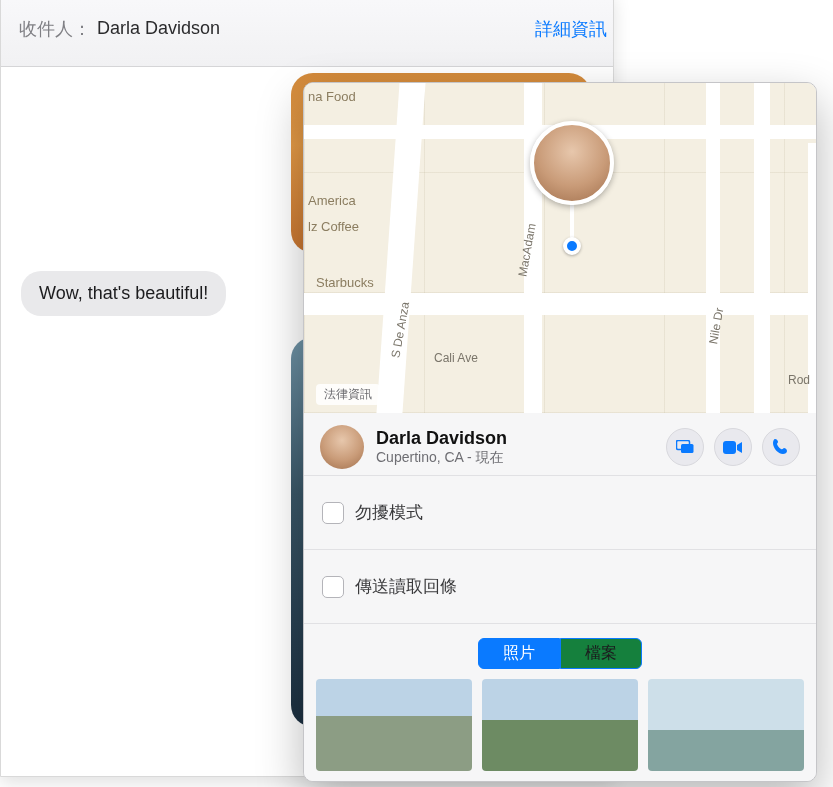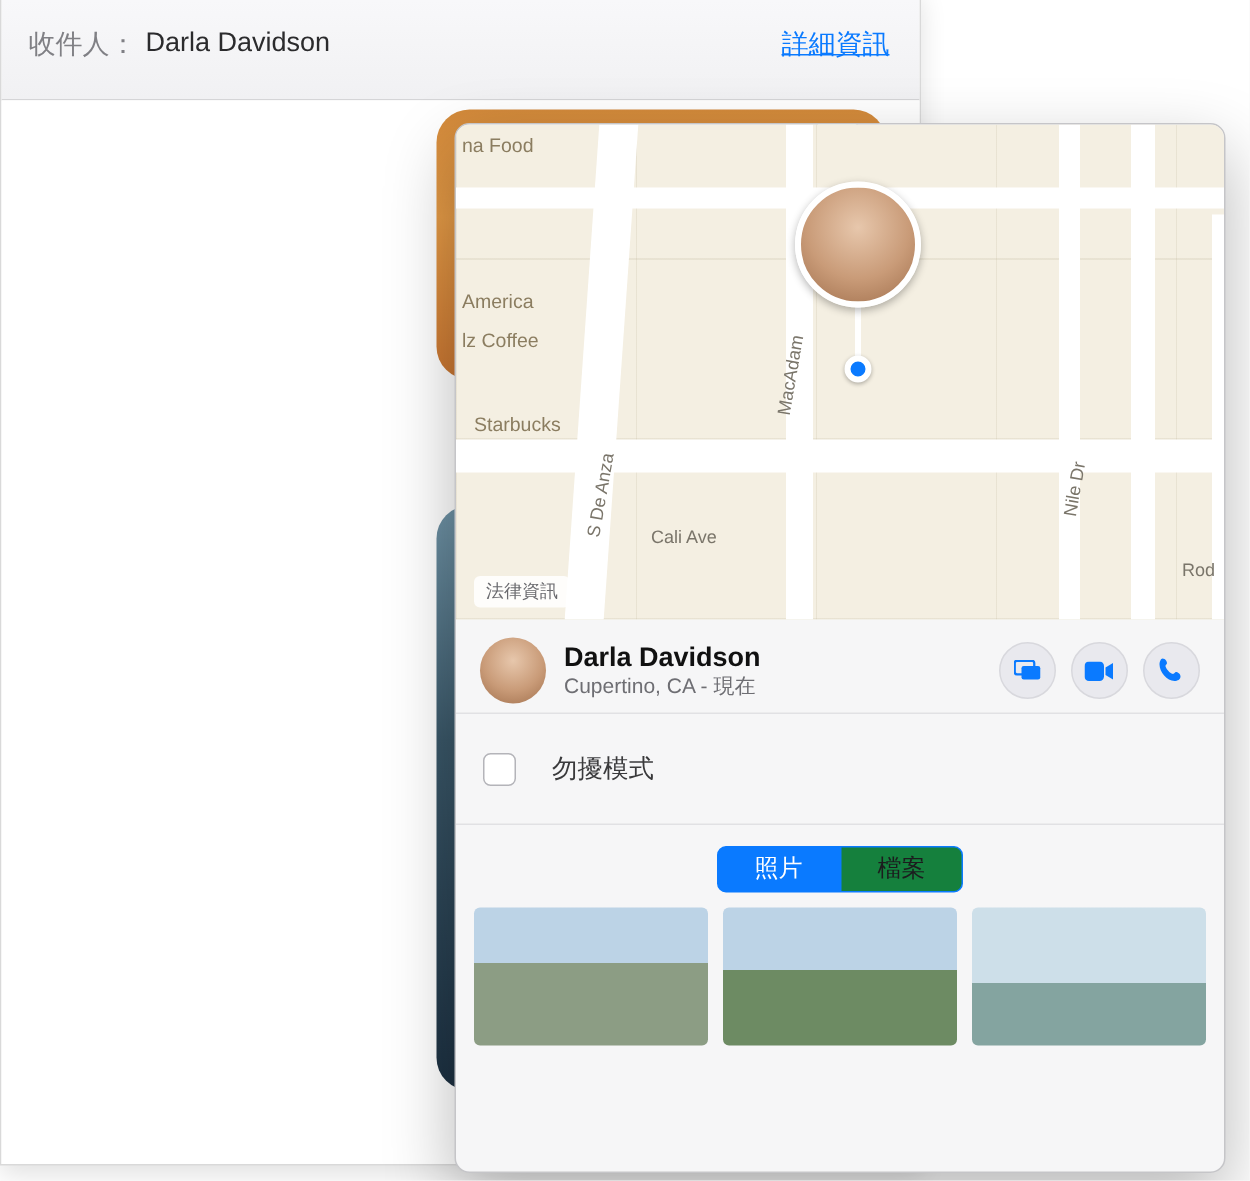--- a/index.html
+++ b/index.html
@@ -26,22 +26,22 @@
     background: linear-gradient(#f9f9fb, #f1f1f3);
     border-bottom: 1px solid #d5d5d7;
     display: flex; align-items: center;
     padding: 0 18px;
     border-top-right-radius: 10px;
     position: relative;
   }
   .chat-header .label { color: #808085; font-size: 18px; }
   .chat-header .name { color: #2b2b2d; font-size: 18px; margin-left: 6px; }
   .chat-header .details {
-    position: absolute; right: 20px; top: 50%; transform: translateY(-50%);
-    color: #0a7aff; font-size: 18px; cursor: pointer; text-decoration: underline;
+    position: absolute; right: 6px; top: 50%; transform: translateY(-50%);
+    color: #0a7aff; font-size: 18px; cursor: pointer;
   }
 
   .chat-body { position: relative; height: calc(100% - 76px); background: #fff; }
 
   .img-bubble {
     position: absolute; right: 22px;
     width: 300px; border-radius: 22px;
     overflow: hidden;
   }
   .img-bubble.top { top: 6px; height: 180px; background: linear-gradient(180deg,#d38a3b 0%, #e49a46 40%, #c87531 100%); }
@@ -139,21 +139,21 @@
   .contact-text .loc  { font-size:14px; color:#6e6e73; }
   .action-buttons { margin-left:auto; display:flex; gap:10px; }
   .circ-btn {
     width:38px; height:38px; border-radius:50%;
     background:#e9e9ee; display:flex; align-items:center; justify-content:center;
     color:#0a7aff; border:0.5px solid #d8d8dd;
     cursor:pointer;
   }
 
   .option-row {
-    display:flex; align-items:center; gap:24px;
+    display:flex; align-items:center; gap:11px;
     padding:25px 18px;
     border-top:1px solid #e1e1e4;
     font-size:17px; color:#3a3a3c;
     background:#f6f6f7;
   }
   .checkbox {
     width:22px; height:22px; border:1.5px solid #b4b4b9; border-radius:5px;
     background:#fff;
   }
 
@@ -185,20 +185,21 @@
 <body>
 
 <div class="chat-window">
   <div class="chat-header">
     <span class="label">收件人：</span>
     <span class="name">Darla Davidson</span>
     <span class="details">詳細資訊</span>
   </div>
   <div class="chat-body">
     <div class="img-bubble top"></div>
+    <div class="text-bubble">Wow, that's beautiful!</div>
     <div class="img-bubble bottom"></div>
   </div>
 </div>
 
 <div class="popover">
   <div class="arrow"></div>
 
   <div class="map">
     <div class="road h2"></div>
     <div class="road h1"></div>
@@ -252,20 +253,24 @@
             <path d="M3 1c2 0 3 2 3 3s-1 1-1 2 2 4 4 5 2-1 3-1 3 1 3 3-2 3-4 3C6 16 1 10 1 5 1 3 2 1 3 1z" fill="#0a7aff"></path>
           </svg>
       </div>
     </div>
   </div>
 
   <div class="option-row">
     <span class="checkbox"></span>
     <span>勿擾模式</span>
   </div>
+  <div class="option-row">
+    <span class="checkbox"></span>
+    <span>傳送讀取回條</span>
+  </div>
 
   <div class="segmented">
     <div class="seg left">照片</div>
     <div class="seg right">檔案</div>
   </div>
 
   <div class="thumbs">
     <div class="thumb a"></div>
     <div class="thumb b"></div>
     <div class="thumb c"></div>

